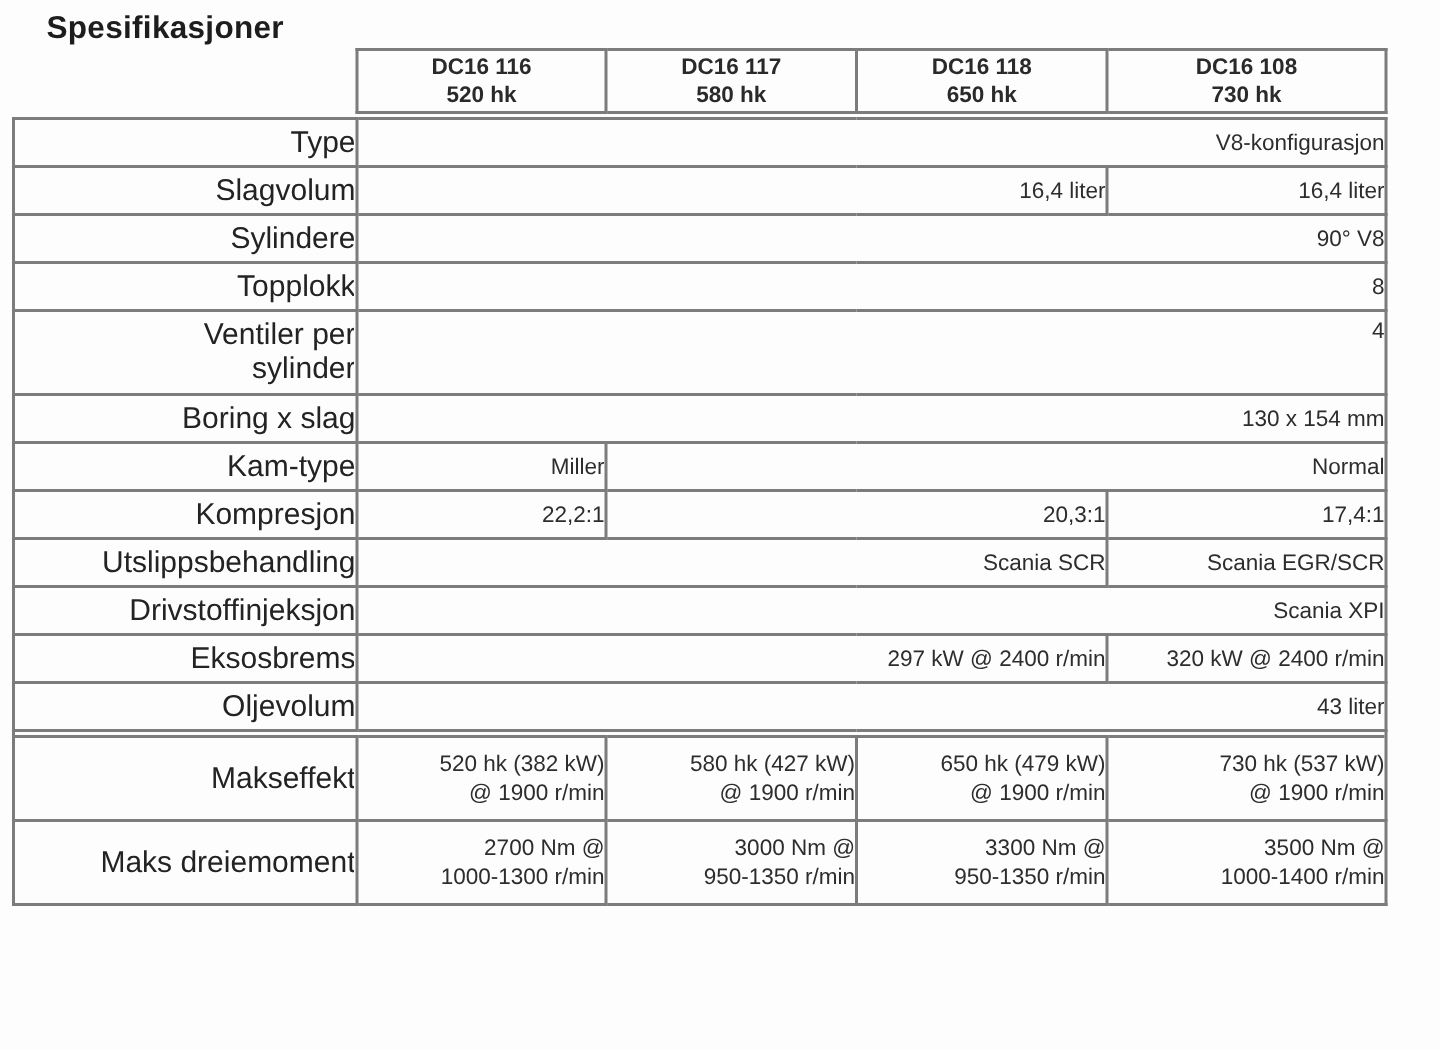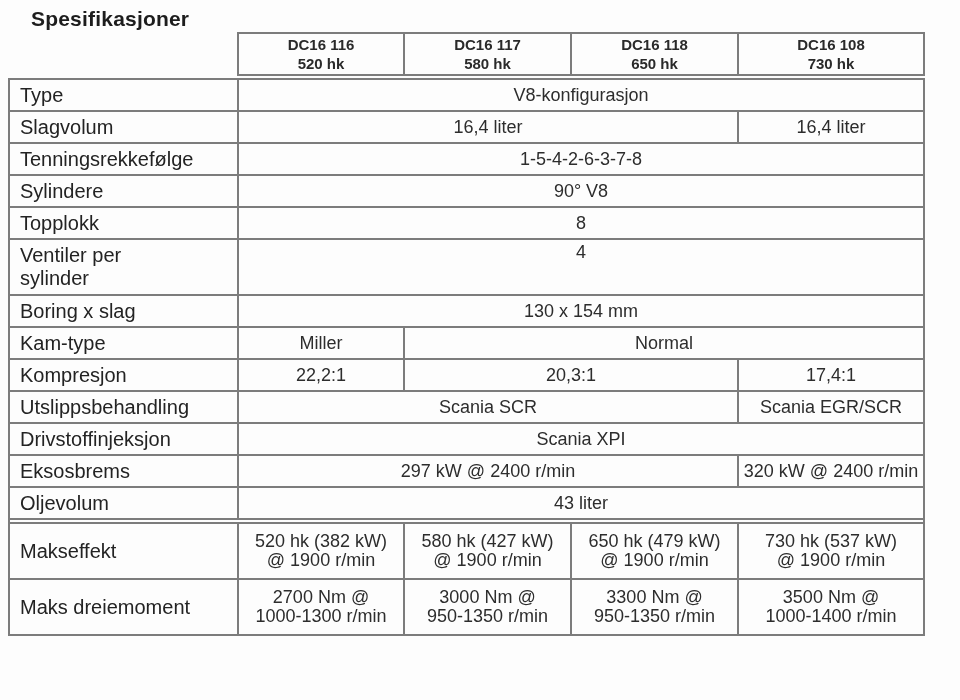--- a/index.html
+++ b/index.html
@@ -44,30 +44,30 @@
     font-weight:bold;
     color:#2a2a2a;
     text-align:center;
     vertical-align:middle;
     height:42px;
     line-height:19px;
   }
   .spec td.label{
     font-size:20px;
     color:var(--label);
-    text-align:left;
+    text-align:right;
     vertical-align:middle;
     padding-left:10px;
     line-height:23px;
     border-radius:10px;
   }
   .spec td.value{
-    font-size:18px;
+    font-size:15px;
     color:var(--text);
-    text-align:center;
+    text-align:right;
     vertical-align:middle;
     line-height:19px;
     margin-left:38px;
   }
   .spec td.value.vtop{vertical-align:top;padding-top:3px;}
   .spec tr.std td{height:32px;}
   .spec tr.tall td{height:56px;}
   .spec tr.gap td{
     border:none;
     height:4px;
@@ -106,24 +106,20 @@
         <td colspan="5"></td>
       </tr>
       <tr class="std">
         <td class="label"><span>Type</span></td>
         <td class="value" colspan="4"><span>V8-konfigurasjon</span></td>
       </tr>
       <tr class="std">
         <td class="label"><span>Slagvolum</span></td>
         <td class="value" colspan="3"><span>16,4 liter</span></td>
         <td class="value"><span>16,4 liter</span></td>
-      </tr>
-      <tr class="std">
-        <td class="label"><span>Tenningsrekkefølge</span></td>
-        <td class="value" colspan="4"><span>1-5-4-2-6-3-7-8</span></td>
       </tr>
       <tr class="std">
         <td class="label"><span>Sylindere</span></td>
         <td class="value" colspan="4"><span>90° V8</span></td>
       </tr>
       <tr class="std">
         <td class="label"><span>Topplokk</span></td>
         <td class="value" colspan="4"><span>8</span></td>
       </tr>
       <tr class="tall">

